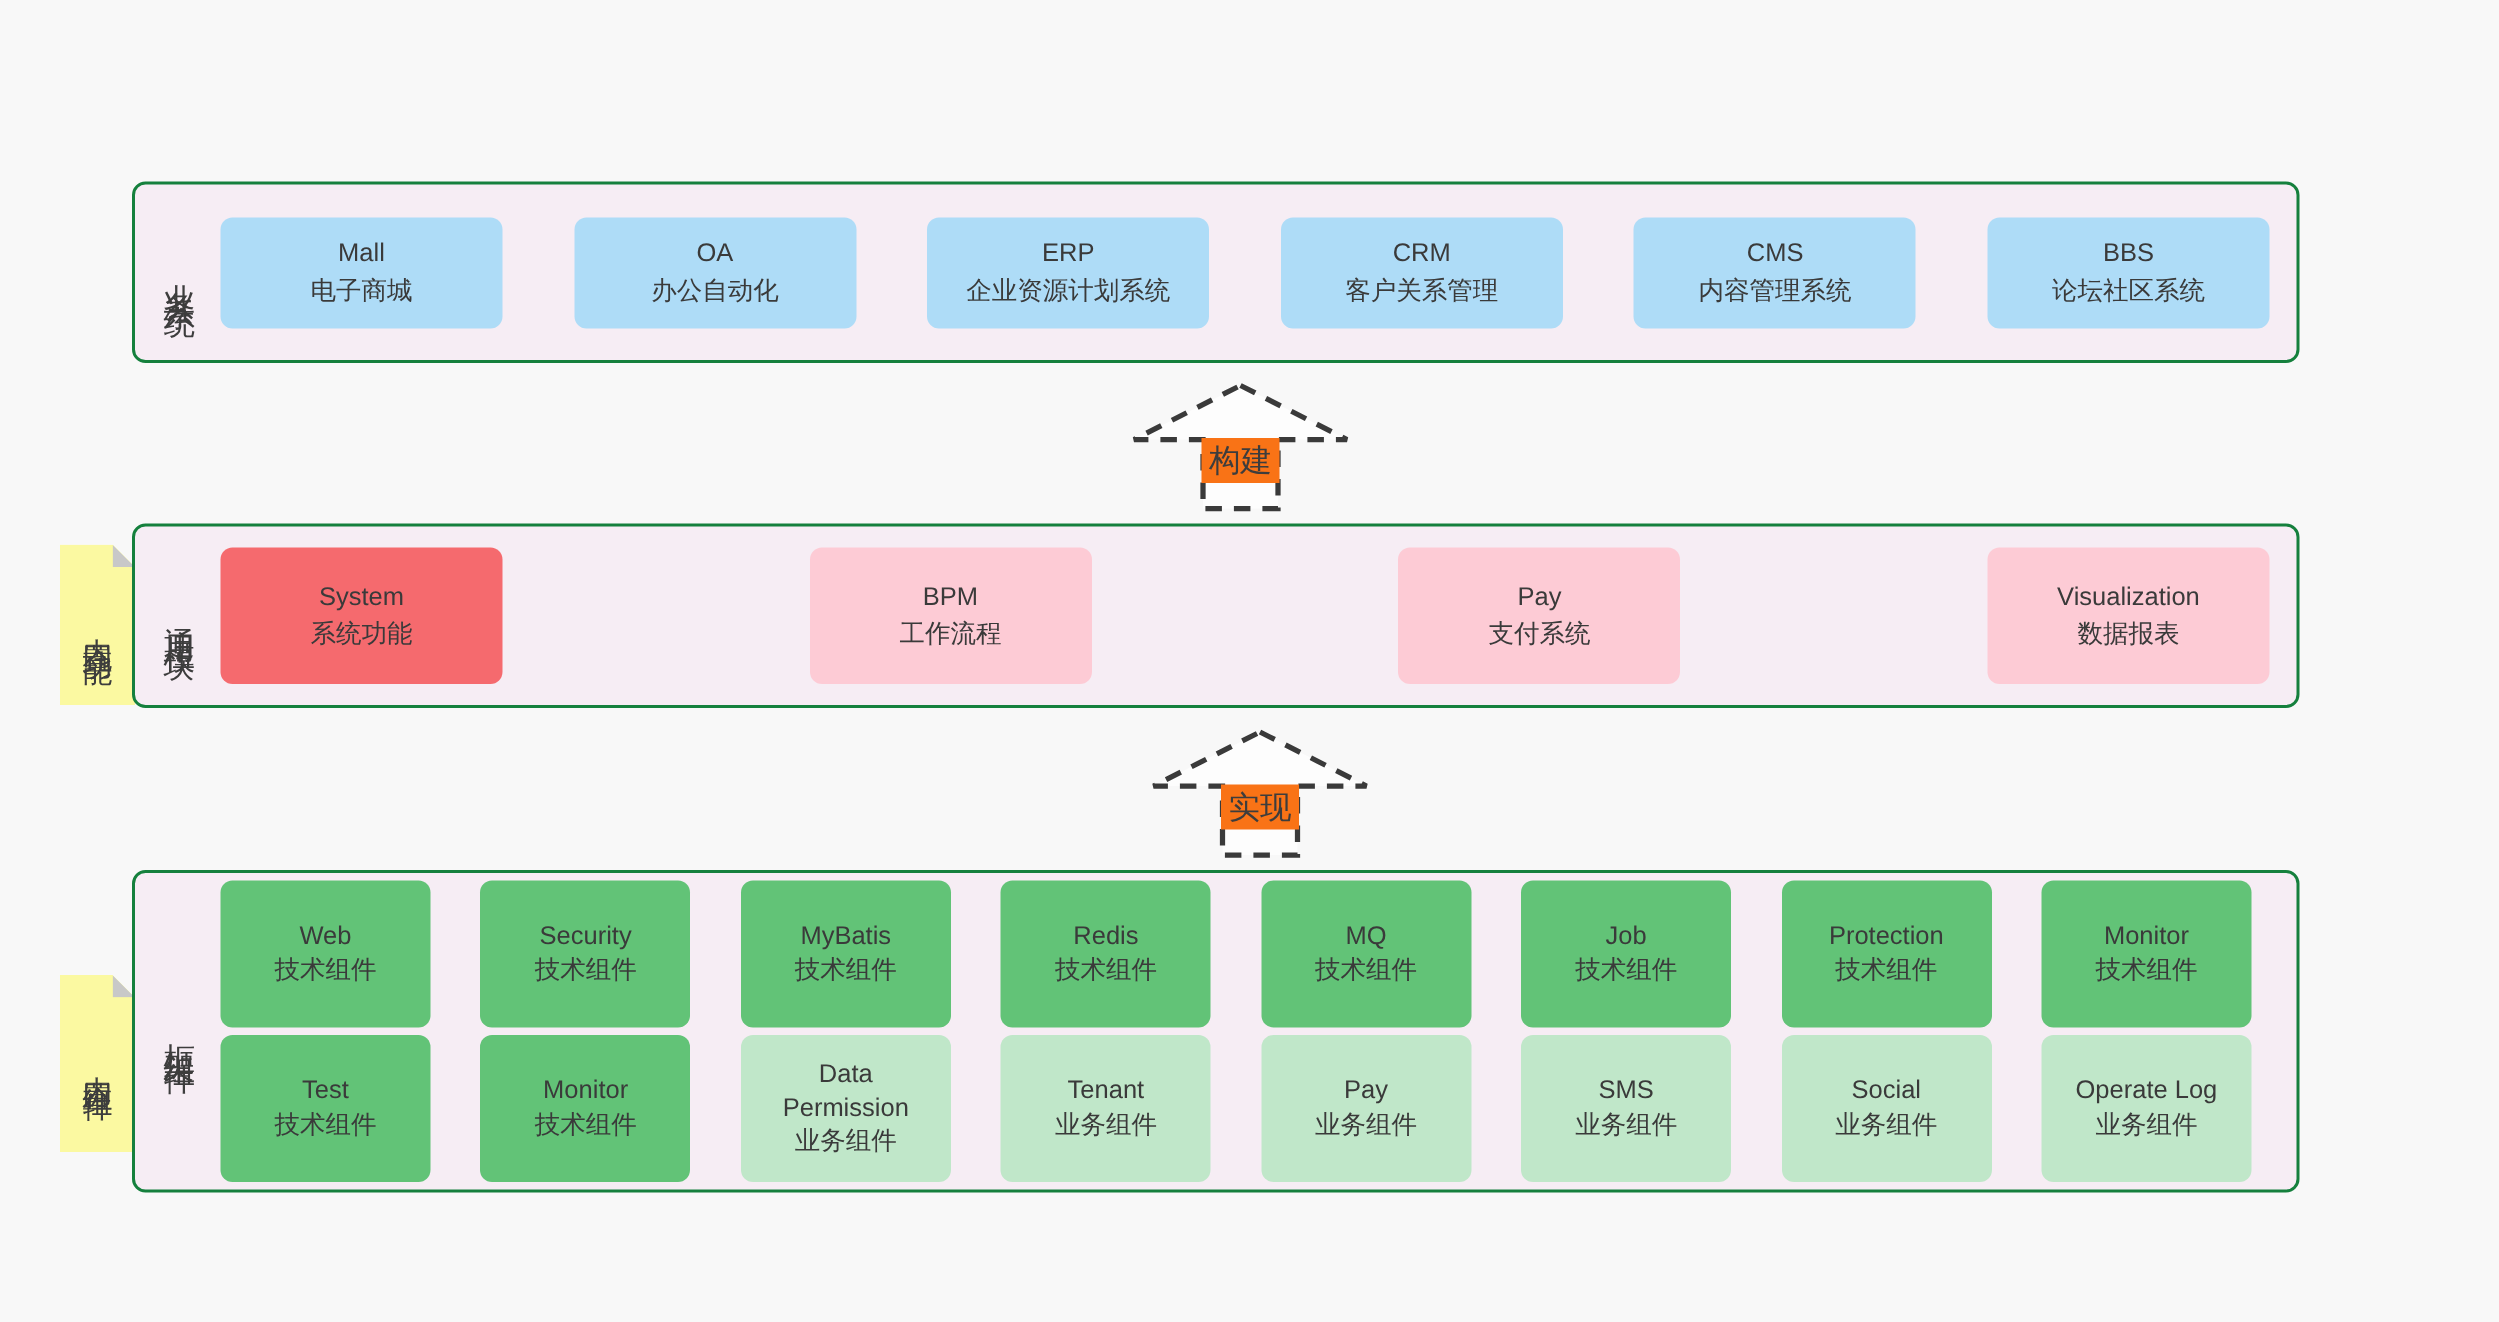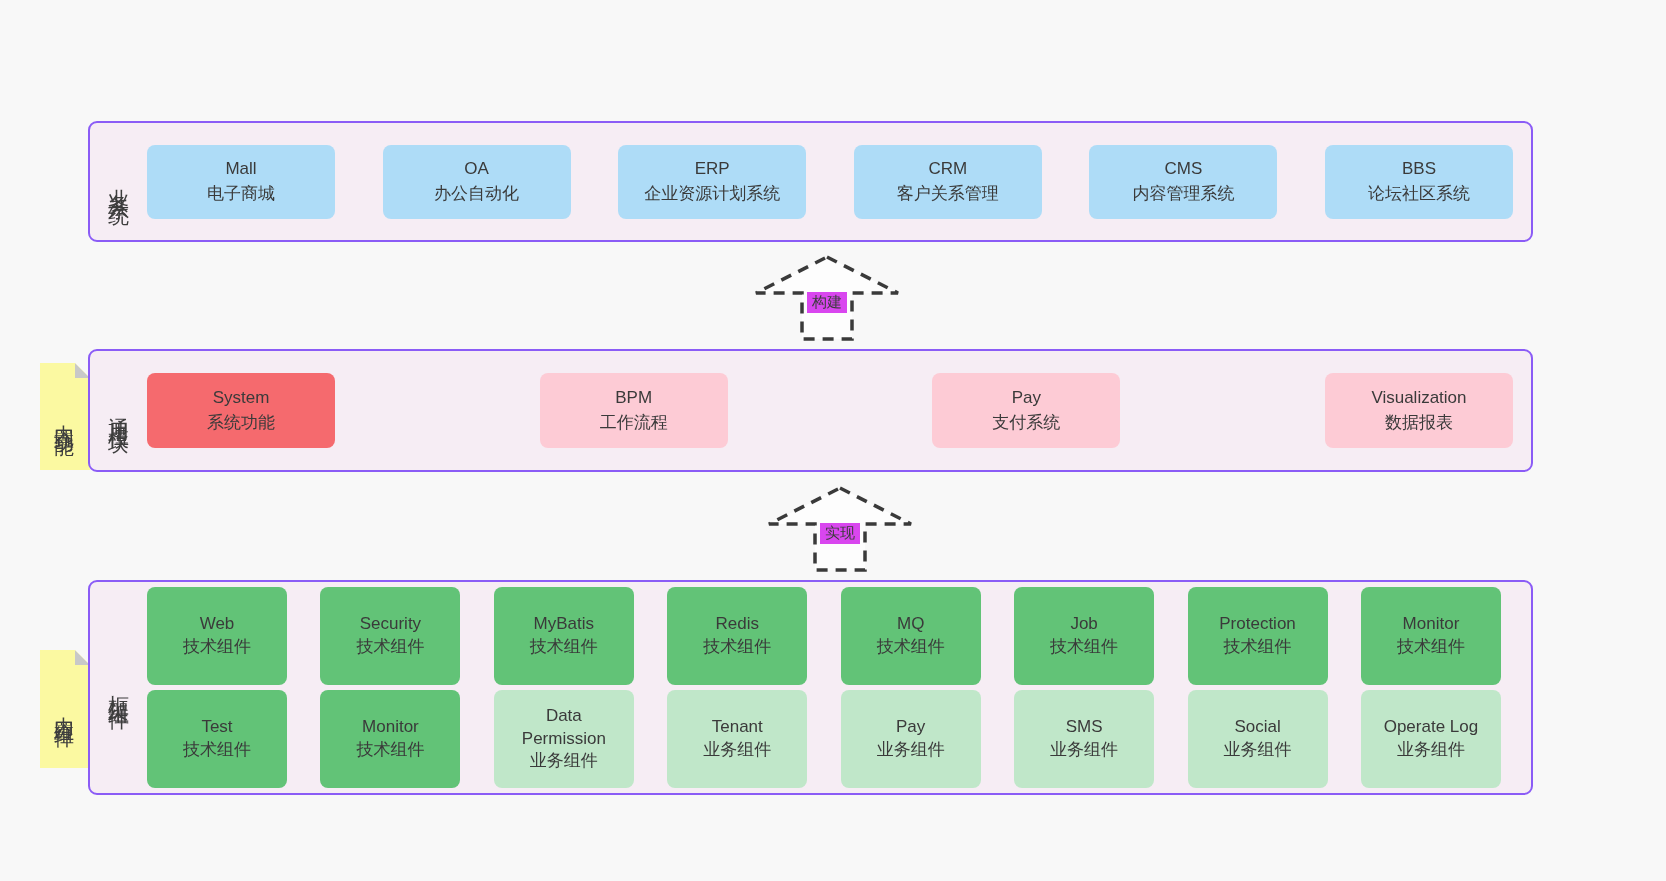--- a/index.html
+++ b/index.html
@@ -13,21 +13,21 @@
     background:#f8f8f8;
     overflow:hidden;
     color:#3d3d3d;
   }
 
   
   .band{
     position:absolute;
     left:88px;width:1445px;
     background:#f6edf4;
-    border:2px solid #8b5cf6;
+    border:2px solid #15803d;
     border-radius:9px;
     box-sizing:border-box;
     display:flex;
     align-items:stretch;
     z-index:2;
   }
   .band-label{
     width:57px;
     display:flex;
     align-items:center;
@@ -64,21 +64,21 @@
     flex-direction:column;
     align-items:center;
     justify-content:center;
     text-align:center;
     font-size:17px;
     line-height:1.45;
     color:#3a3a3a;
     box-sizing:border-box;
   }
   .card-wide{width:188px;height:74px;padding:0 14px;}
-  .card-mid{width:188px;height:75px;padding:0 31px;}
+  .card-mid{width:188px;height:91px;padding:0 31px;}
   .card-small{width:140px;height:98px;padding:0 12px;line-height:1.35;}
   .blue{background:#aedcf7;}
   .red{background:#f56a6e;}
   .pink{background:#fdcbd5;}
   .green{background:#62c377;}
   .lightgreen{background:#c0e7c9;}
 
   
   .sticky{
     position:absolute;
@@ -109,23 +109,23 @@
   .arrow{
     position:absolute;
     width:150px;height:88px;
     z-index:3;
   }
   .arrow svg{position:absolute;left:0;top:0;}
   .arrow-label{
     position:absolute;
     left:50%;top:38px;
     transform:translateX(-50%);
-    background:#d946ef;
+    background:#f97316;
     padding:1px 5px;
-    font-size:15px;
+    font-size:21px;
     color:#3d3d3d;
     white-space:nowrap;
   }
 </style>
 </head>
 <body>
 
 <div class="canvas">
 
   <div class="band" style="top:121px;height:121px;">

